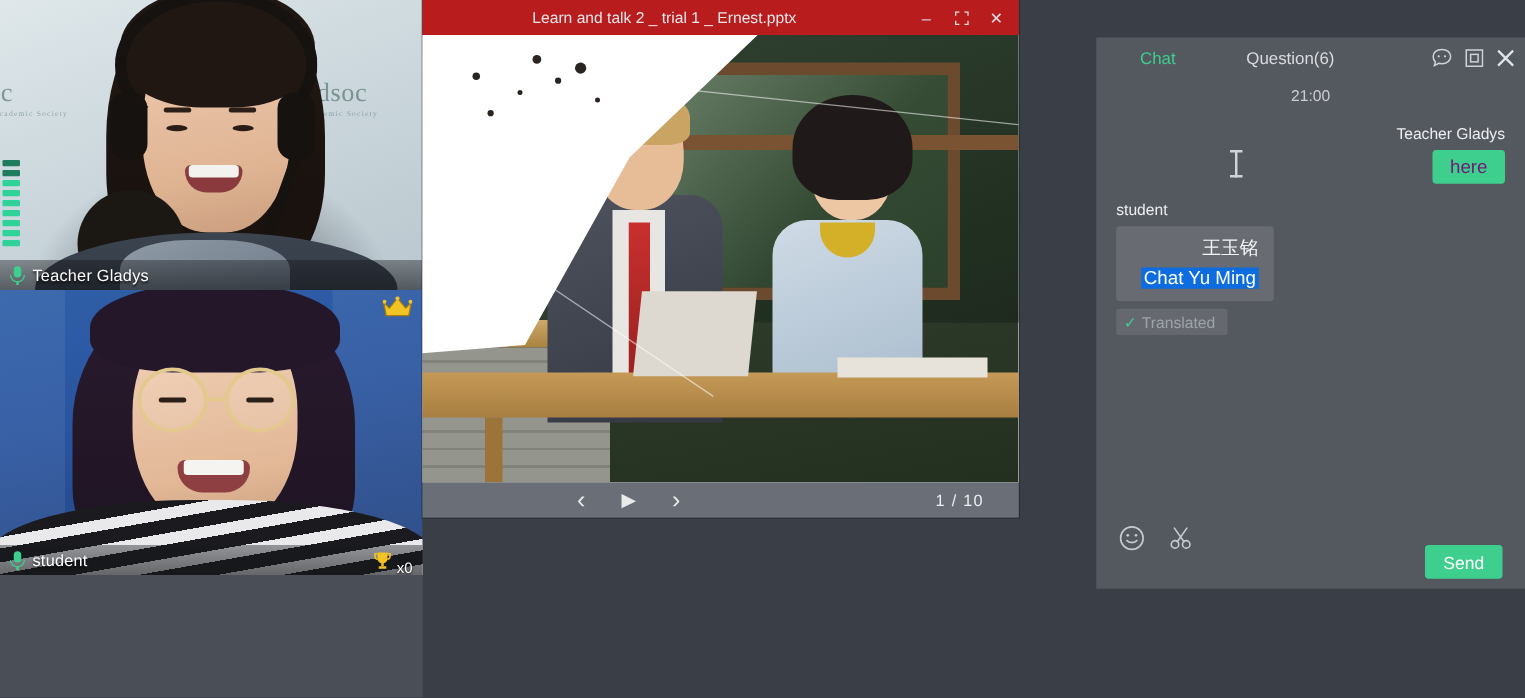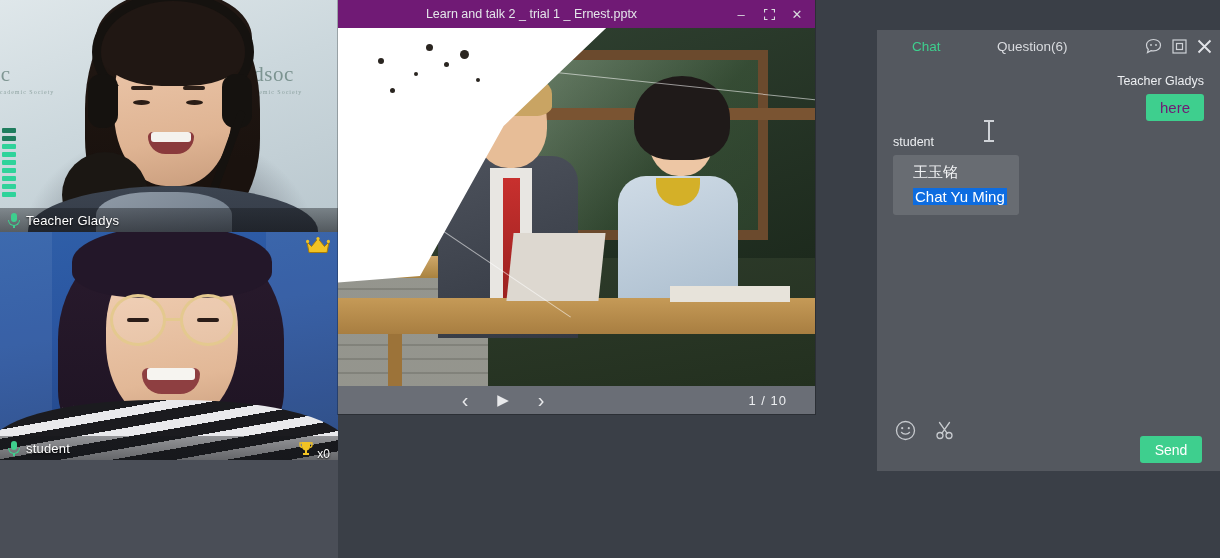--- a/index.html
+++ b/index.html
@@ -75,21 +75,21 @@
   .crown { position:absolute; right:8px; top:5px; width:24px; height:17px; }
   .vu-meter { position:absolute; left:2px; top:128px; display:flex; flex-direction:column-reverse; gap:3px; z-index:5; }
   .vu-meter span { display:block; width:14px; height:5px; background:#2fd39a; border-radius:1px; }
   .vu-meter span.dim { background:#1f7d5e; }
 
   #video-filler { position:absolute; left:0; top:460px; width:338px; height:98px; background:#4a4e57; }
 
   
   #ppt-window { position:absolute; left:338px; top:0; width:477px; height:414px; background:#4b5059;
       box-shadow:0 0 0 1px rgba(0,0,0,.25); }
-  #ppt-titlebar { position:relative; height:28px; background:#701a75; display:flex; align-items:center; }
+  #ppt-titlebar { position:relative; height:28px; background:#b91c1c; display:flex; align-items:center; }
   #ppt-title { position:absolute; left:0; right:90px; text-align:center; color:#e4e6ea; font-size:12.5px; }
   .win-btns { position:absolute; right:4px; top:0; height:28px; display:flex; align-items:center; }
   .win-btn { width:28px; height:28px; display:flex; align-items:center; justify-content:center;
       color:#d8dade; font-size:13px; cursor:pointer; }
 
   #slide-area { position:absolute; left:0; top:28px; width:477px; height:358px; overflow:hidden; background:#f7f7f5; }
   #slide { position:absolute; left:-130px; top:0; width:607px; height:358px; background:#ffffff; overflow:hidden; }
   #pause-badge { position:absolute; left:196px; top:48px; width:29px; height:30px; background:#7d9a55;
       display:flex; align-items:center; justify-content:center; gap:3px; }
   #pause-badge i { display:block; width:3px; height:15px; background:#e8efdc; }
@@ -143,21 +143,21 @@
   #chat-header-icons { position:absolute; right:8px; display:flex; align-items:center; gap:10px; }
   .hdr-icon { cursor:pointer; color:#cfd2d7; display:flex; align-items:center; }
 
   #chat-scroll { position:absolute; left:0; top:32px; width:343px; height:348px; padding:4px 16px 0 16px; }
   .chat-time { text-align:center; color:#cbcdd2; font-size:12.5px; margin:4px 0 16px 0; }
   .msg { margin-bottom:6px; }
   .msg.out { text-align:right; }
   .msg-sender { color:#eceef1; font-size:12.5px; margin-bottom:6px; }
   .bubble { display:inline-block; padding:5px 14px; border-radius:3px; font-size:15px; }
   .bubble.out { background:#3ecf8e; color:#701a75; }
-  .bubble.in { background:rgba(255,255,255,.12); color:#f2f3f5; text-align:left; padding:8px 12px 10px 20px; min-width:118px; }
+  .bubble.in { background:rgba(255,255,255,.12); color:#f2f3f5; text-align:right; padding:8px 12px 10px 20px; min-width:118px; }
   .bubble.in .cn { font-size:15px; margin-bottom:6px; display:block; }
   .bubble.in .en { font-size:15px; background:#0d6ce0; color:#ffffff; display:inline-block; padding:0 2px; }
   .translated { display:inline-block; margin-top:6px; background:rgba(255,255,255,.10); color:#9ea2a9;
       font-size:12.5px; padding:3px 10px 3px 6px; border-radius:2px; }
   .translated .tick { color:#3ecf8e; margin-right:4px; }
   .msg-out-wrap { margin-top:8px; }
 
   #text-cursor { position:absolute; left:111px; top:58px; width:2px; height:22px; background:#cfd2d7; }
   #text-cursor:before, #text-cursor:after { content:""; position:absolute; left:-4px; width:10px; height:2px; background:#cfd2d7; }
   #text-cursor:before { top:0; } #text-cursor:after { bottom:0; }
@@ -361,32 +361,38 @@
         </span>
         <span class="hdr-icon">
           <svg width="15" height="15" viewBox="0 0 15 15">
               <path d="M1.5 1.5 L13.5 13.5 M13.5 1.5 L1.5 13.5" stroke="#e2e4e8" stroke-width="1.8" fill="none"></path>
             </svg>
         </span>
       </div>
     </div>
 
     <div id="chat-scroll">
+      <div class="chat-time">21:00</div>
       <div id="text-cursor"></div>
 
       <div class="msg out msg-out-wrap">
         <div class="msg-sender">Teacher Gladys</div>
         <div class="bubble out">here</div>
       </div>
 
       <div class="msg in" style="margin-top:14px;">
         <div class="msg-sender">student</div>
         <div class="bubble in">
           <span class="cn">王玉铭</span>
           <span class="en">Chat Yu Ming</span>
+        </div>
+        <div>
+          <span class="translated">
+            <span class="tick">✓</span><span>Translated</span>
+          </span>
         </div>
       </div>
     </div>
 
     <div id="compose-toolbar">
       <span class="tool-icon">
         <svg width="21" height="21" viewBox="0 0 21 21">
             <circle cx="10.5" cy="10.5" r="9" fill="none" stroke="#c7cace" stroke-width="1.3"></circle>
             <circle cx="7.2" cy="8.2" r="1.1" fill="#c7cace"></circle>
             <circle cx="13.8" cy="8.2" r="1.1" fill="#c7cace"></circle>

